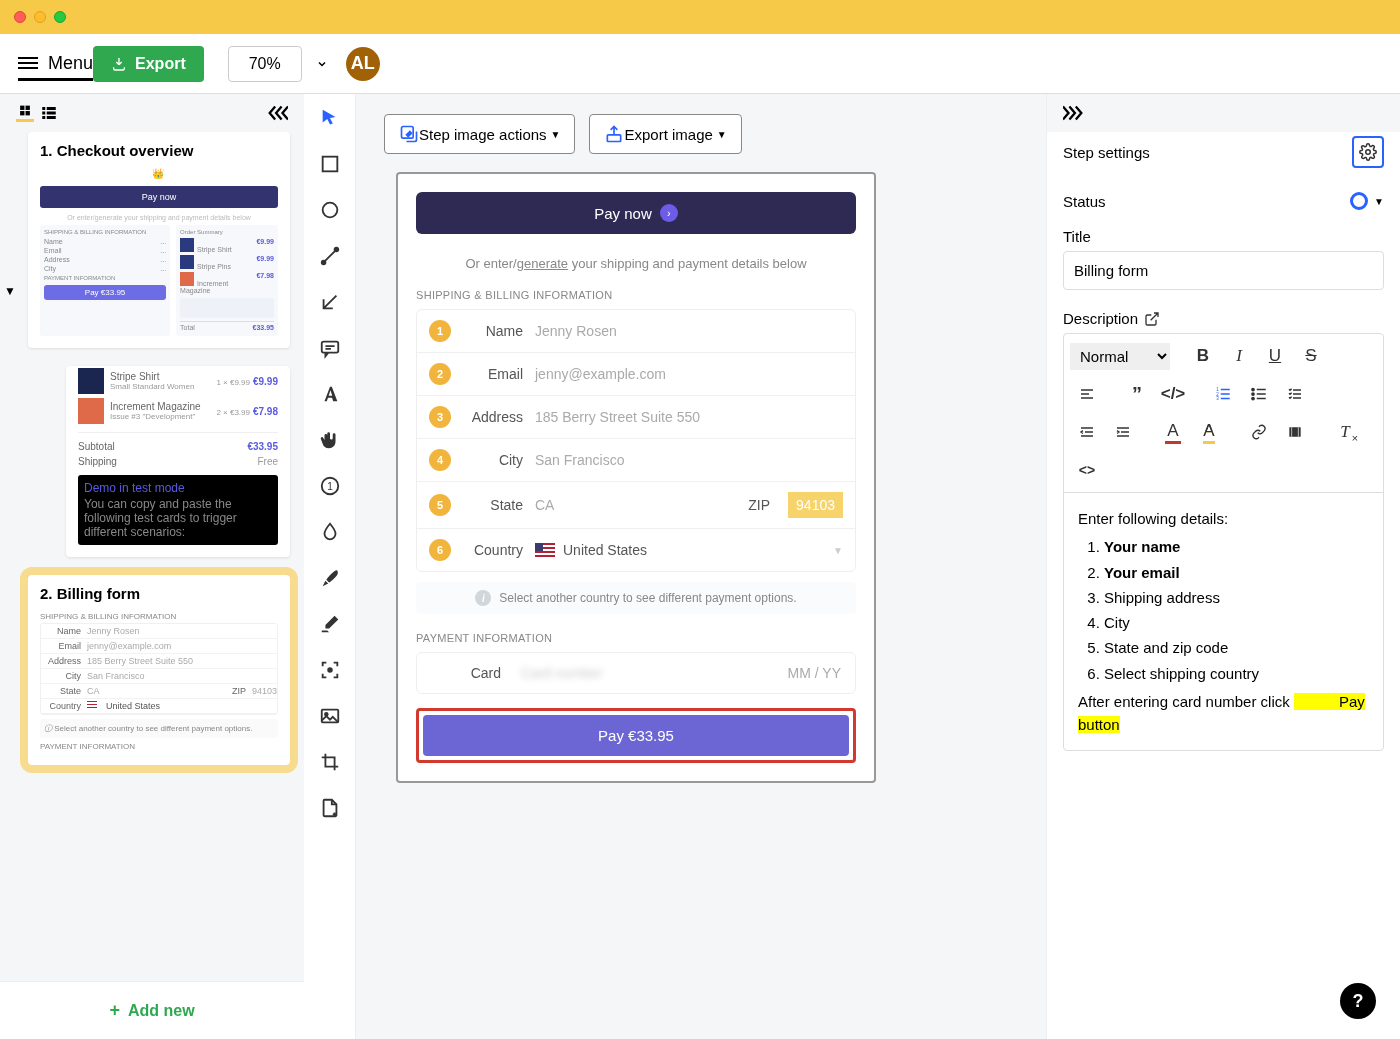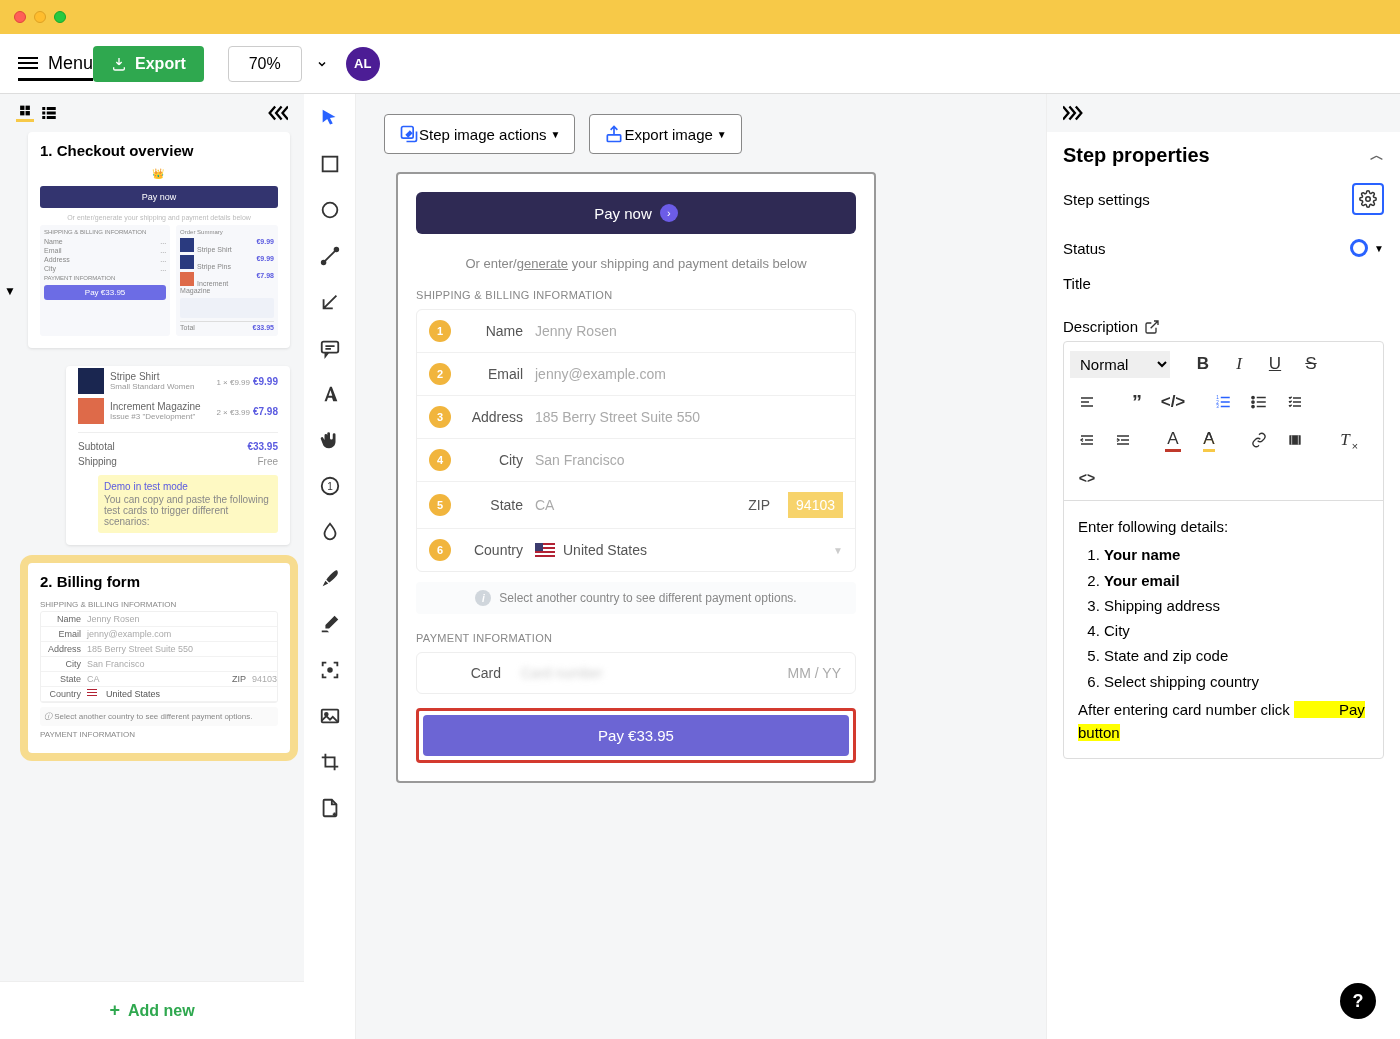--- a/index.html
+++ b/index.html
@@ -18,21 +18,21 @@
 .menu-lines { display: flex; flex-direction: column; gap: 3px; }
 .menu-lines span { display: block; width: 20px; height: 2px; background: #000; }
 .menu-label { font-size: 18px; }
 .doc-title-wrap { flex: 1; display: flex; justify-content: center; align-items: center; gap: 10px; }
 .doc-title { font-size: 22px; font-weight: 700; }
 .pencil-icon { width: 16px; height: 16px; }
 .export-btn { background: #2fa84f; color: #fff; border: none; border-radius: 4px; padding: 9px 18px; font-size: 16px; font-weight: 600; display: flex; align-items: center; gap: 8px; cursor: pointer; }
 .zoom-group { margin-left: 24px; display: flex; align-items: center; gap: 14px; }
 .zoom-box { border: 1px solid #ccc; border-radius: 4px; padding: 8px 20px; font-size: 16px; }
 .chevron-down { width: 12px; height: 12px; }
-.avatar { width: 34px; height: 34px; border-radius: 50%; background: #4c1d95; color: #fff; font-weight: 600; display: flex; align-items: center; justify-content: center; font-size: 13px; margin-left: 18px; }
+.avatar { width: 34px; height: 34px; border-radius: 50%; background: #a16207; color: #fff; font-weight: 600; display: flex; align-items: center; justify-content: center; font-size: 18px; margin-left: 18px; }
 
 
 .main { display: flex; height: calc(100% - 94px); }
 
 
 .sidebar { width: 304px; background: #f5f6f7; display: flex; flex-direction: column; position: relative; }
 .sidebar-hdr { display: flex; align-items: center; justify-content: space-between; padding: 10px 16px; }
 .view-toggle { display: flex; gap: 6px; }
 .grid-icon, .list-icon { width: 18px; height: 18px; }
 .grid-icon.active { border-bottom: 3px solid #f7c948; padding-bottom: 2px; }
@@ -58,21 +58,21 @@
 
 
 .c2-row { display: flex; justify-content: space-between; padding: 2px 0; font-size: 10px; align-items: center; }
 .c2-prod { display: flex; align-items: center; gap: 6px; }
 .c2-thumb { width: 26px; height: 26px; background: #1a2650; }
 .c2-thumb.mag { background: #de6a49; }
 .c2-meta { font-size: 8px; color: #999; }
 .c2-price { color: #5a5ae0; font-weight: 600; font-size: 10px; }
 .c2-sm { color: #999; font-size: 8px; margin-right: 3px; }
 .c2-sub { border-top: 1px solid #eee; margin-top: 6px; padding-top: 6px; }
-.c2-demo { background: #fef9c3; padding: 6px; border-radius: 3px; margin-top: 6px; font-size: 10px; color: #888; margin-left: 20px; }
+.c2-demo { background: #000000; padding: 6px; border-radius: 3px; margin-top: 6px; font-size: 12px; color: #888; }
 .c2-demo-t { color: #5a5ae0; margin-bottom: 2px; }
 
 
 .c3-sec { font-size: 8px; color: #888; text-transform: uppercase; margin: 4px 0 2px 0; }
 .c3-row { display: flex; gap: 6px; padding: 2px 0; font-size: 9px; border-bottom: 1px solid #f2f2f2; }
 .c3-lbl { width: 40px; text-align: right; color: #666; }
 .c3-val { color: #aaa; }
 .c3-zip { margin-left: auto; }
 .c3-info { background: #fafafa; font-size: 8px; color: #888; padding: 4px; border-radius: 3px; margin-top: 4px; }
 .c3-flag { display: inline-block; width: 10px; height: 7px; background: linear-gradient(#b22234 20%, #fff 20% 40%, #b22234 40% 60%, #fff 60% 80%, #b22234 80%); margin-right: 3px; }
@@ -535,42 +535,39 @@
   </div>
 
   <div class="rpanel">
     <div class="rpanel-hdr">
       <svg class="expand-right" viewBox="0 0 24 18" fill="none" stroke="#000" stroke-width="2.5">
           <path d="M0 2 L6 9 L0 16"></path>
           <path d="M7 2 L13 9 L7 16"></path>
           <path d="M14 2 L20 9 L14 16"></path>
         </svg>
     </div>
-    <div class="step-props-h">
-      <span>Step properties</span>
-      <span class="chev">︿</span>
-    </div>
     <div class="settings-row">
       <span class="settings-label">Step settings</span>
       <div class="settings-btn">
         <svg width="18" height="18" viewBox="0 0 24 24" fill="none" stroke="#333" stroke-width="2">
             <circle cx="12" cy="12" r="3"></circle>
             <path d="M19.4 15a1.7 1.7 0 00.3 1.8l.1.1a2 2 0 11-2.8 2.8l-.1-.1a1.7 1.7 0 00-1.8-.3 1.7 1.7 0 00-1 1.5V21a2 2 0 01-4 0v-.1a1.7 1.7 0 00-1-1.5 1.7 1.7 0 00-1.8.3l-.1.1a2 2 0 11-2.8-2.8l.1-.1a1.7 1.7 0 00.3-1.8 1.7 1.7 0 00-1.5-1H3a2 2 0 010-4h.1a1.7 1.7 0 001.5-1 1.7 1.7 0 00-.3-1.8l-.1-.1a2 2 0 112.8-2.8l.1.1a1.7 1.7 0 001.8.3H9a1.7 1.7 0 001-1.5V3a2 2 0 014 0v.1a1.7 1.7 0 001 1.5 1.7 1.7 0 001.8-.3l.1-.1a2 2 0 112.8 2.8l-.1.1a1.7 1.7 0 00-.3 1.8V9a1.7 1.7 0 001.5 1H21a2 2 0 010 4h-.1a1.7 1.7 0 00-1.5 1z"></path>
           </svg>
       </div>
     </div>
     <div class="status-row">
       <span>Status</span>
       <div class="status-ctrl">
         <div class="status-circle"></div>
         <span style="font-size:10px;">▼</span>
       </div>
     </div>
     <div class="field-block">
       <div class="field-label">Title</div>
+      <input class="title-input" value="Billing form" style="">
     </div>
     <div class="desc-head">
       <span>Description</span>
       <svg class="ext-icon" viewBox="0 0 24 24" fill="none" stroke="#333" stroke-width="2">
           <path d="M18 13v6a2 2 0 01-2 2H5a2 2 0 01-2-2V8a2 2 0 012-2h6M15 3h6v6M10 14L21 3"></path>
         </svg>
     </div>
     <div class="rte-wrap">
       <div class="rte-toolbar">
         <div class="rte-row">

